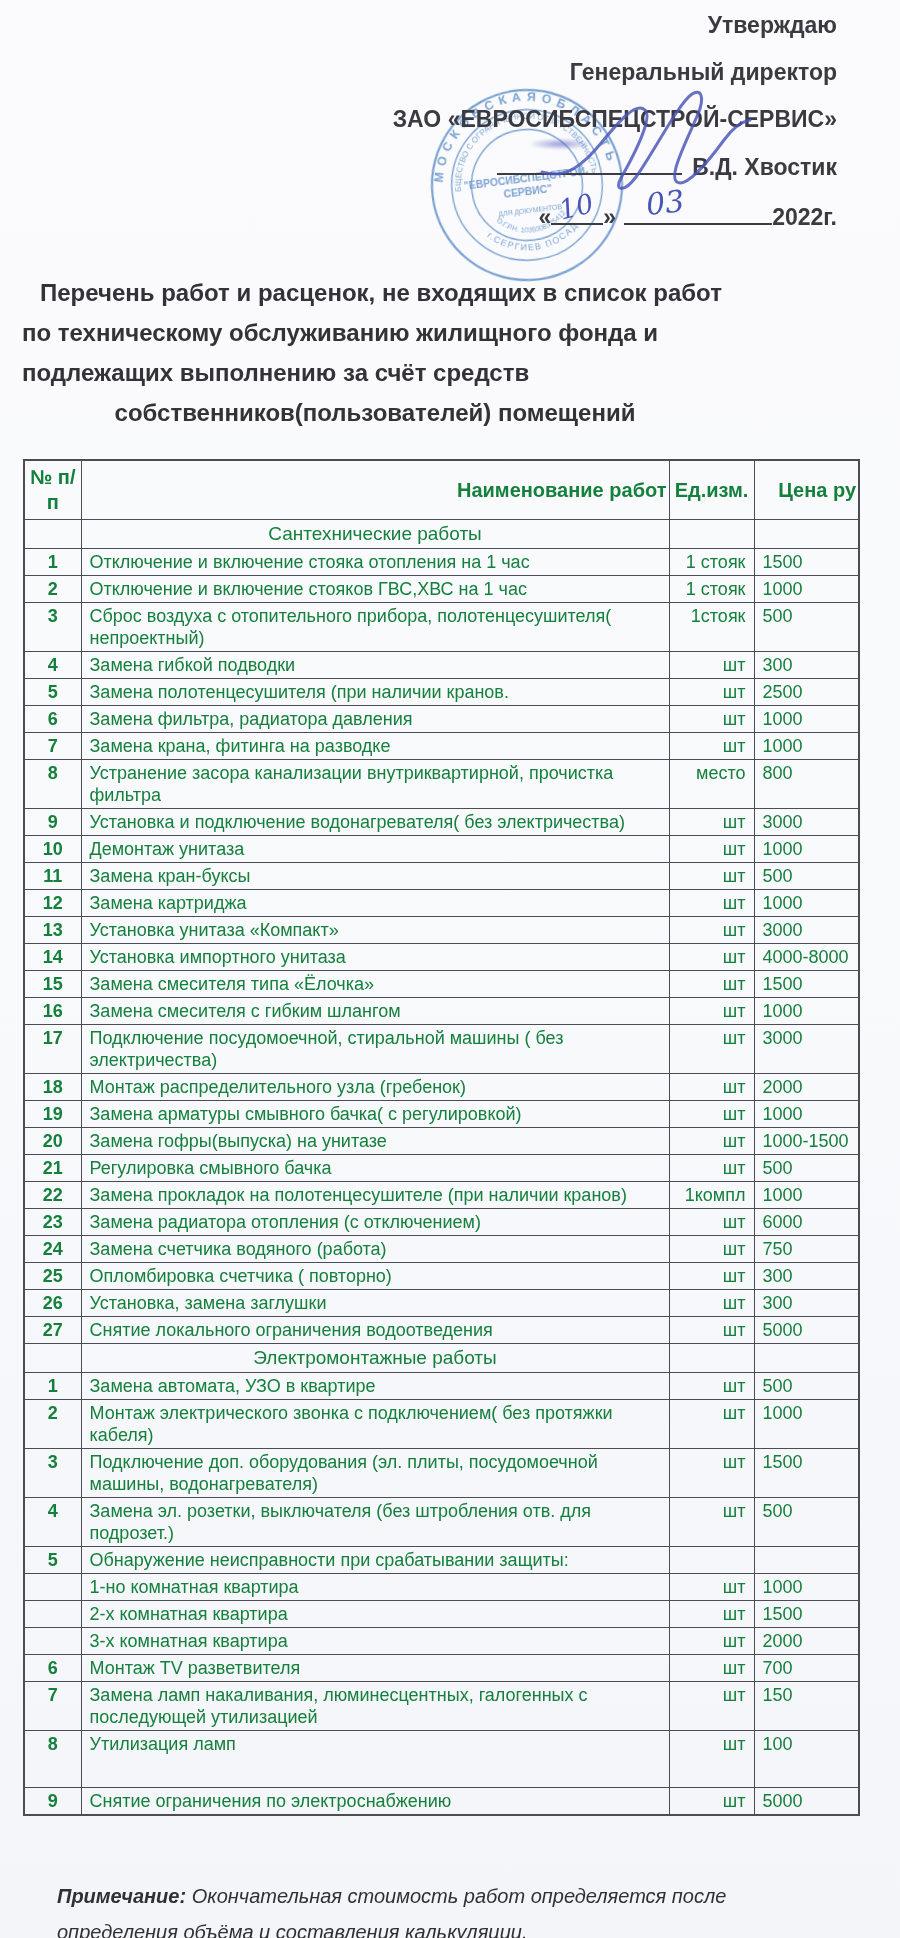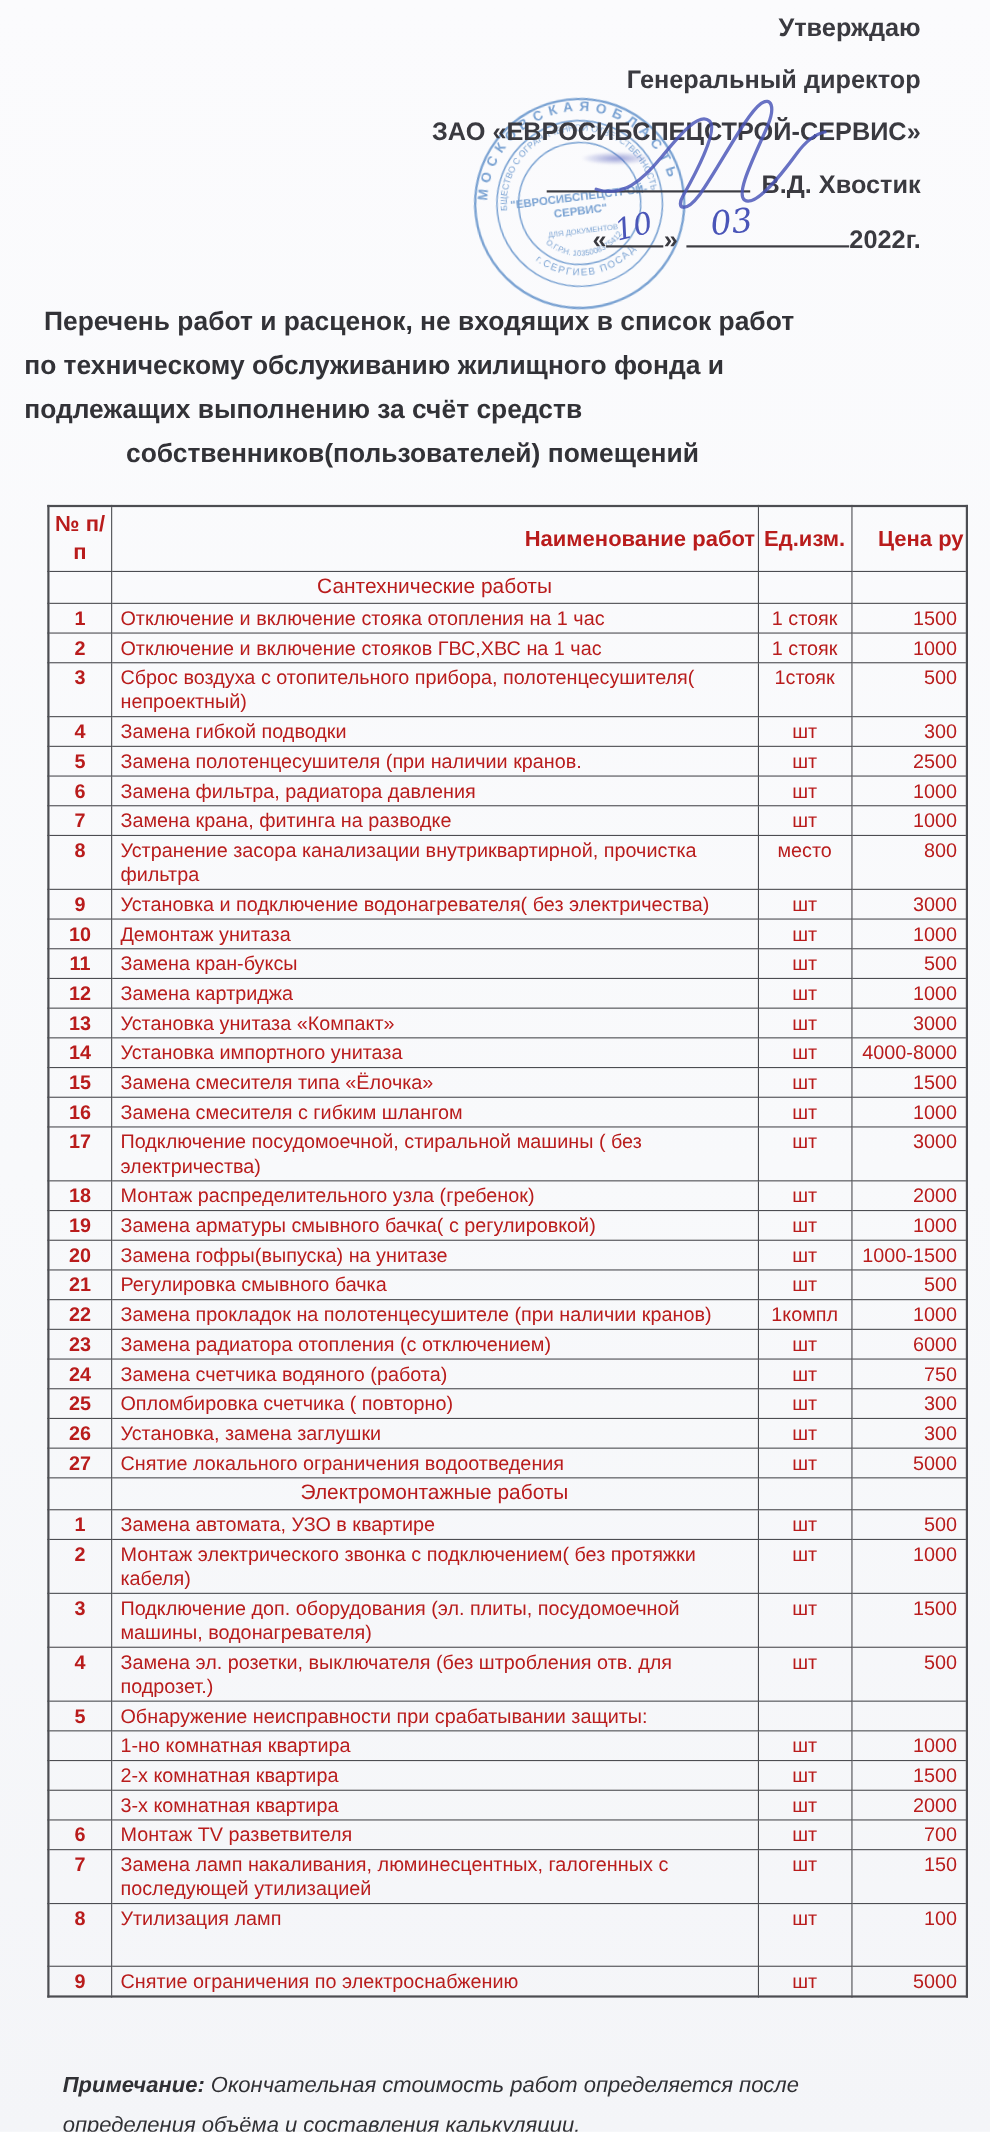--- a/index.html
+++ b/index.html
@@ -22,31 +22,31 @@
   .stamp{position:absolute;left:428px;top:86px;width:198px;height:198px;z-index:1;
          transform:rotate(-7deg);opacity:.82;filter:blur(.3px)}
   
   .signature{position:absolute;left:528px;top:84px;width:240px;height:120px;z-index:3;opacity:.92}
   .ink-smudge{position:absolute;left:528px;top:138px;width:64px;height:12px;z-index:2;border-radius:50%;
               background:radial-gradient(ellipse at center,rgba(74,85,184,.55),rgba(74,85,184,0) 70%);filter:blur(1px)}
   
   .doc-title{margin:42px 24px 0 22px;width:706px;font-weight:bold;font-size:24px;line-height:40px;
              color:#323237;text-indent:18px;text-align:left;text-align-last:center}
   
-  table.price{border-collapse:collapse;table-layout:fixed;width:835px;margin:26px 0 0 43px;
-              font-size:18px;color:#b91c1c;border:2px solid #4c4d52}
+  table.price{border-collapse:collapse;table-layout:fixed;width:835px;margin:26px 0 0 23px;
+              font-size:18px;color:#15803d;border:2px solid #4c4d52}
   table.price th,table.price td{border:1.5px solid #4c4d52;padding:2px 8px;line-height:22px;vertical-align:top;
               overflow-wrap:break-word}
   table.price thead th{font-size:20px;font-weight:bold;line-height:25px;padding:4px 2px;vertical-align:middle}
   th.h-name{text-align:right}
   th.h-unit{text-align:center}
   th.h-price{text-align:right;padding-right:1px;white-space:nowrap;overflow:hidden}
   td.c-num{text-align:center;font-weight:bold;padding:2px 2px}
-  td.c-unit{text-align:center}
-  td.c-price{text-align:right}
+  td.c-unit{text-align:right}
+  td.c-price{text-align:left}
   tr.section-row td{font-weight:normal;text-align:center;font-size:19px;padding:3px 8px}
   tr.tall td{height:52px}
   
   .note{margin:62px 60px 0 57px;font-style:italic;font-size:20px;line-height:36px;color:#303034;width:770px}
   .note .lbl{font-weight:bold}
 </style>
 </head>
 <body>
 
 <svg class="stamp" viewBox="0 0 200 200">

